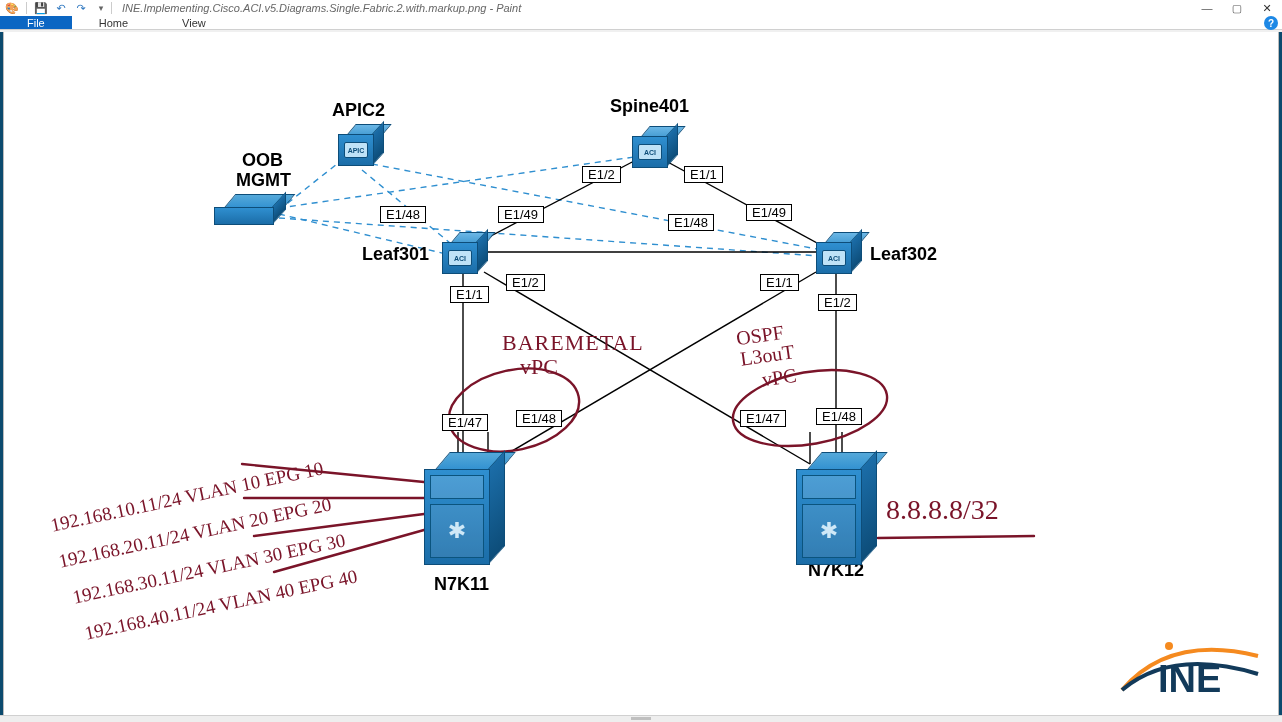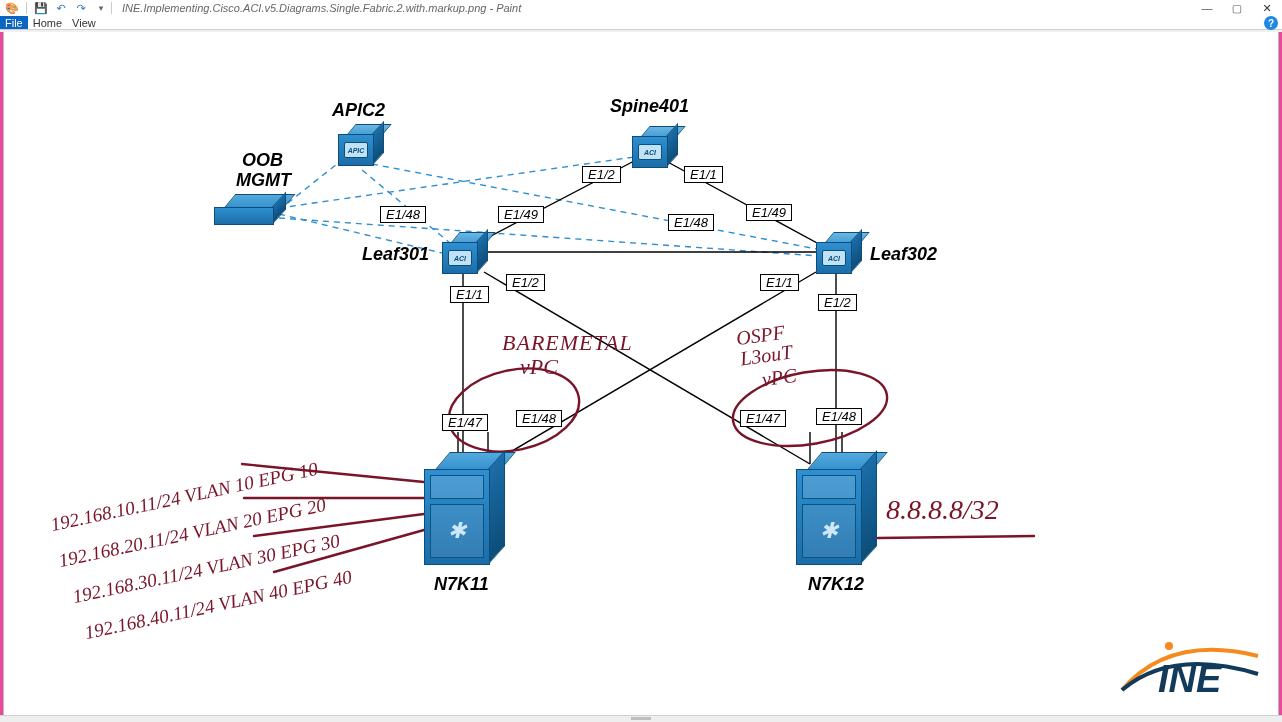--- a/index.html
+++ b/index.html
@@ -78,38 +78,37 @@
     left: 0; top: 16px;
     width: 100%;
     height: 13px;
     background: #ffffff;
     border-bottom: 1px solid #d0d0d0;
     display: flex;
     align-items: stretch;
     font-size: 11px;
   }
   .ribbon .tab {
-    padding: 0 5px;
+    padding: 0 27px;
     display: inline-flex;
     align-items: center;
     color: #333;
   }
   .ribbon .tab.file {
     background: #0b66c3;
     color: #fff;
   }
 
   
   .canvas-wrap {
     position: absolute;
     left: 0; top: 32px;
     right: 0; bottom: 6px;
-    background: #ec4899;
+    background: #0c4a6e;
     overflow: hidden;
-    font-style: italic;
   }
   .canvas {
     position: absolute;
     left: 4px; top: 0;
     width: 1274px;
     height: 684px;
     background: #ffffff;
     box-shadow: 0 0 0 1px #bbb;
   }
 
@@ -389,21 +388,21 @@
         </g>
       </svg>
 
       <div class="node-label" style="left:328px; top:68px;">APIC2</div>
       <div class="node-label" style="left:606px; top:64px;">Spine401</div>
       <div class="node-label" style="left:238px; top:118px; text-align:center;">OOB</div>
       <div class="node-label" style="left:232px; top:138px;">MGMT</div>
       <div class="node-label" style="left:358px; top:212px;">Leaf301</div>
       <div class="node-label" style="left:866px; top:212px;">Leaf302</div>
       <div class="node-label" style="left:430px; top:542px;">N7K11</div>
-      <div class="node-label" style="left:804px; top:542px;">N7K12</div>
+      <div class="node-label" style="left:804px; top:528px;">N7K12</div>
 
       <div class="port-label" style="left:578px; top:134px;">E1/2</div>
       <div class="port-label" style="left:680px; top:134px;">E1/1</div>
       <div class="port-label" style="left:376px; top:174px;">E1/48</div>
       <div class="port-label" style="left:494px; top:174px;">E1/49</div>
       <div class="port-label" style="left:664px; top:182px;">E1/48</div>
       <div class="port-label" style="left:742px; top:172px;">E1/49</div>
       <div class="port-label" style="left:446px; top:254px;">E1/1</div>
       <div class="port-label" style="left:502px; top:242px;">E1/2</div>
       <div class="port-label" style="left:756px; top:242px;">E1/1</div>

